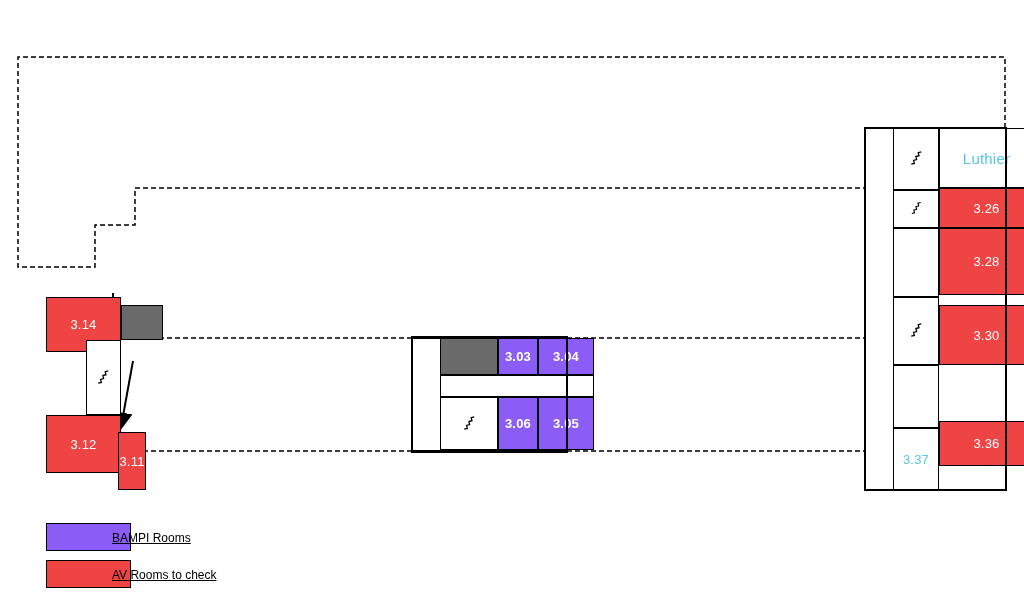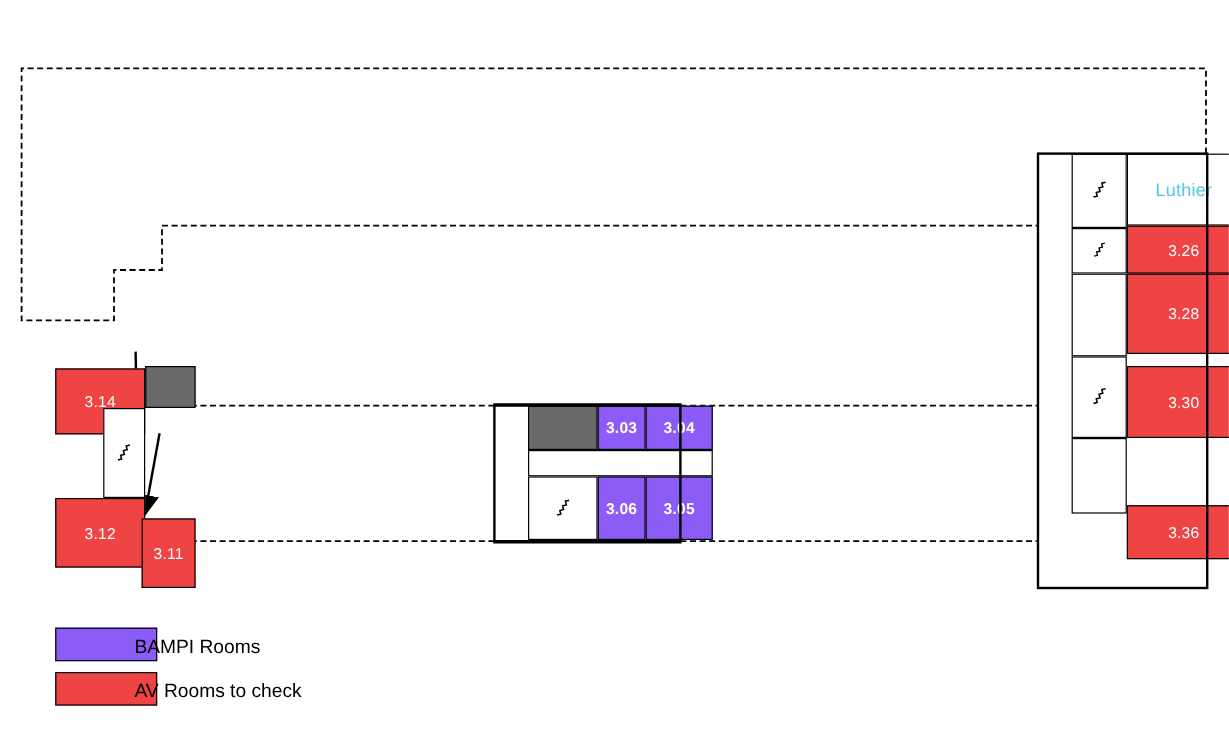--- a/index.html
+++ b/index.html
@@ -31,22 +31,23 @@
     position: absolute;
     border: 2px solid #000;
     pointer-events: none;
     background: transparent;
   }
   .outline.thick-tb { border-top-width: 3px; border-bottom-width: 3px; }
   svg.overlay { position: absolute; left: 0; top: 0; pointer-events: none; }
   .stairs { transform: rotate(-14deg); display: block; }
   .legend-label {
     position: absolute;
-    font-size: 16px;
+    font-size: 12px;
     color: #000;
+    text-decoration: underline;
   }
 </style>
 </head>
 <body>
 
 <div class="plan">
 
   <svg class="overlay" width="1024" height="612" viewBox="0 0 1024 612">
     <defs>
       <marker id="arrow" viewBox="0 0 10 10" refX="8" refY="5" markerWidth="9" markerHeight="9" orient="auto">
@@ -60,35 +61,35 @@
     <line x1="567" y1="338" x2="865" y2="338" stroke="#000" stroke-width="1.5" stroke-dasharray="5 3"></line>
     <line x1="135" y1="451" x2="412" y2="451" stroke="#000" stroke-width="1.5" stroke-dasharray="5 3"></line>
     <line x1="567" y1="451" x2="865" y2="451" stroke="#000" stroke-width="1.5" stroke-dasharray="5 3"></line>
 
     <g>
       <line x1="113" y1="293" x2="116" y2="428" stroke="#000" stroke-width="2" marker-end="url(#arrow)"></line>
       <line x1="133" y1="361" x2="121" y2="427" stroke="#000" stroke-width="2" marker-end="url(#arrow)"></line>
     </g>
   </svg>
 
-  <div class="cell magenta" style="left:18px;top:307px;width:75px;height:55px">
+  <div class="cell magenta" style="left:18px;top:297px;width:75px;height:55px">
     <span>3.14</span>
   </div>
   <div class="cell gray" style="left:93px;top:305px;width:42px;height:35px"></div>
   <div class="cell white" style="left:58px;top:340px;width:35px;height:75px">
     <span class="stairs">
       <svg width="17" height="17" viewBox="0 0 16 16">
         <path d="M2 13 h3 v-3 h3 v-3 h3 v-3 h3" fill="none" stroke="#000" stroke-width="1.2"></path>
       </svg>
     </span>
   </div>
   <div class="cell magenta" style="left:18px;top:415px;width:75px;height:58px">
     <span>3.12</span>
   </div>
-  <div class="cell magenta" style="left:90px;top:432px;width:45px;height:58px">
+  <div class="cell magenta" style="left:90px;top:432px;width:28px;height:58px">
     <span>3.11</span>
   </div>
 
   <div class="cell gray" style="left:412px;top:338px;width:58px;height:37px"></div>
   <div class="cell orange" style="left:470px;top:338px;width:40px;height:37px">
     <span>3.03</span>
   </div>
   <div class="cell orange" style="left:510px;top:338px;width:56px;height:37px">
     <span>3.04</span>
   </div>
@@ -124,20 +125,23 @@
   </div>
   <div class="cell white" style="left:865px;top:228px;width:46px;height:69px"></div>
   <div class="cell white" style="left:865px;top:297px;width:46px;height:68px">
     <span class="stairs">
       <svg width="17" height="17" viewBox="0 0 16 16">
         <path d="M2 13 h3 v-3 h3 v-3 h3 v-3 h3" fill="none" stroke="#000" stroke-width="1.2"></path>
       </svg>
     </span>
   </div>
   <div class="cell white" style="left:865px;top:365px;width:46px;height:63px"></div>
+  <div class="cell white cyan" style="left:865px;top:428px;width:46px;height:62px">
+    <span>3.37</span>
+  </div>
 
   <div class="cell white cyan big" style="left:911px;top:128px;width:95px;height:60px">
     <span>Luthier</span>
   </div>
   <div class="cell magenta" style="left:911px;top:188px;width:95px;height:40px">
     <span>3.26</span>
   </div>
   <div class="cell magenta" style="left:911px;top:228px;width:95px;height:67px">
     <span>3.28</span>
   </div>

